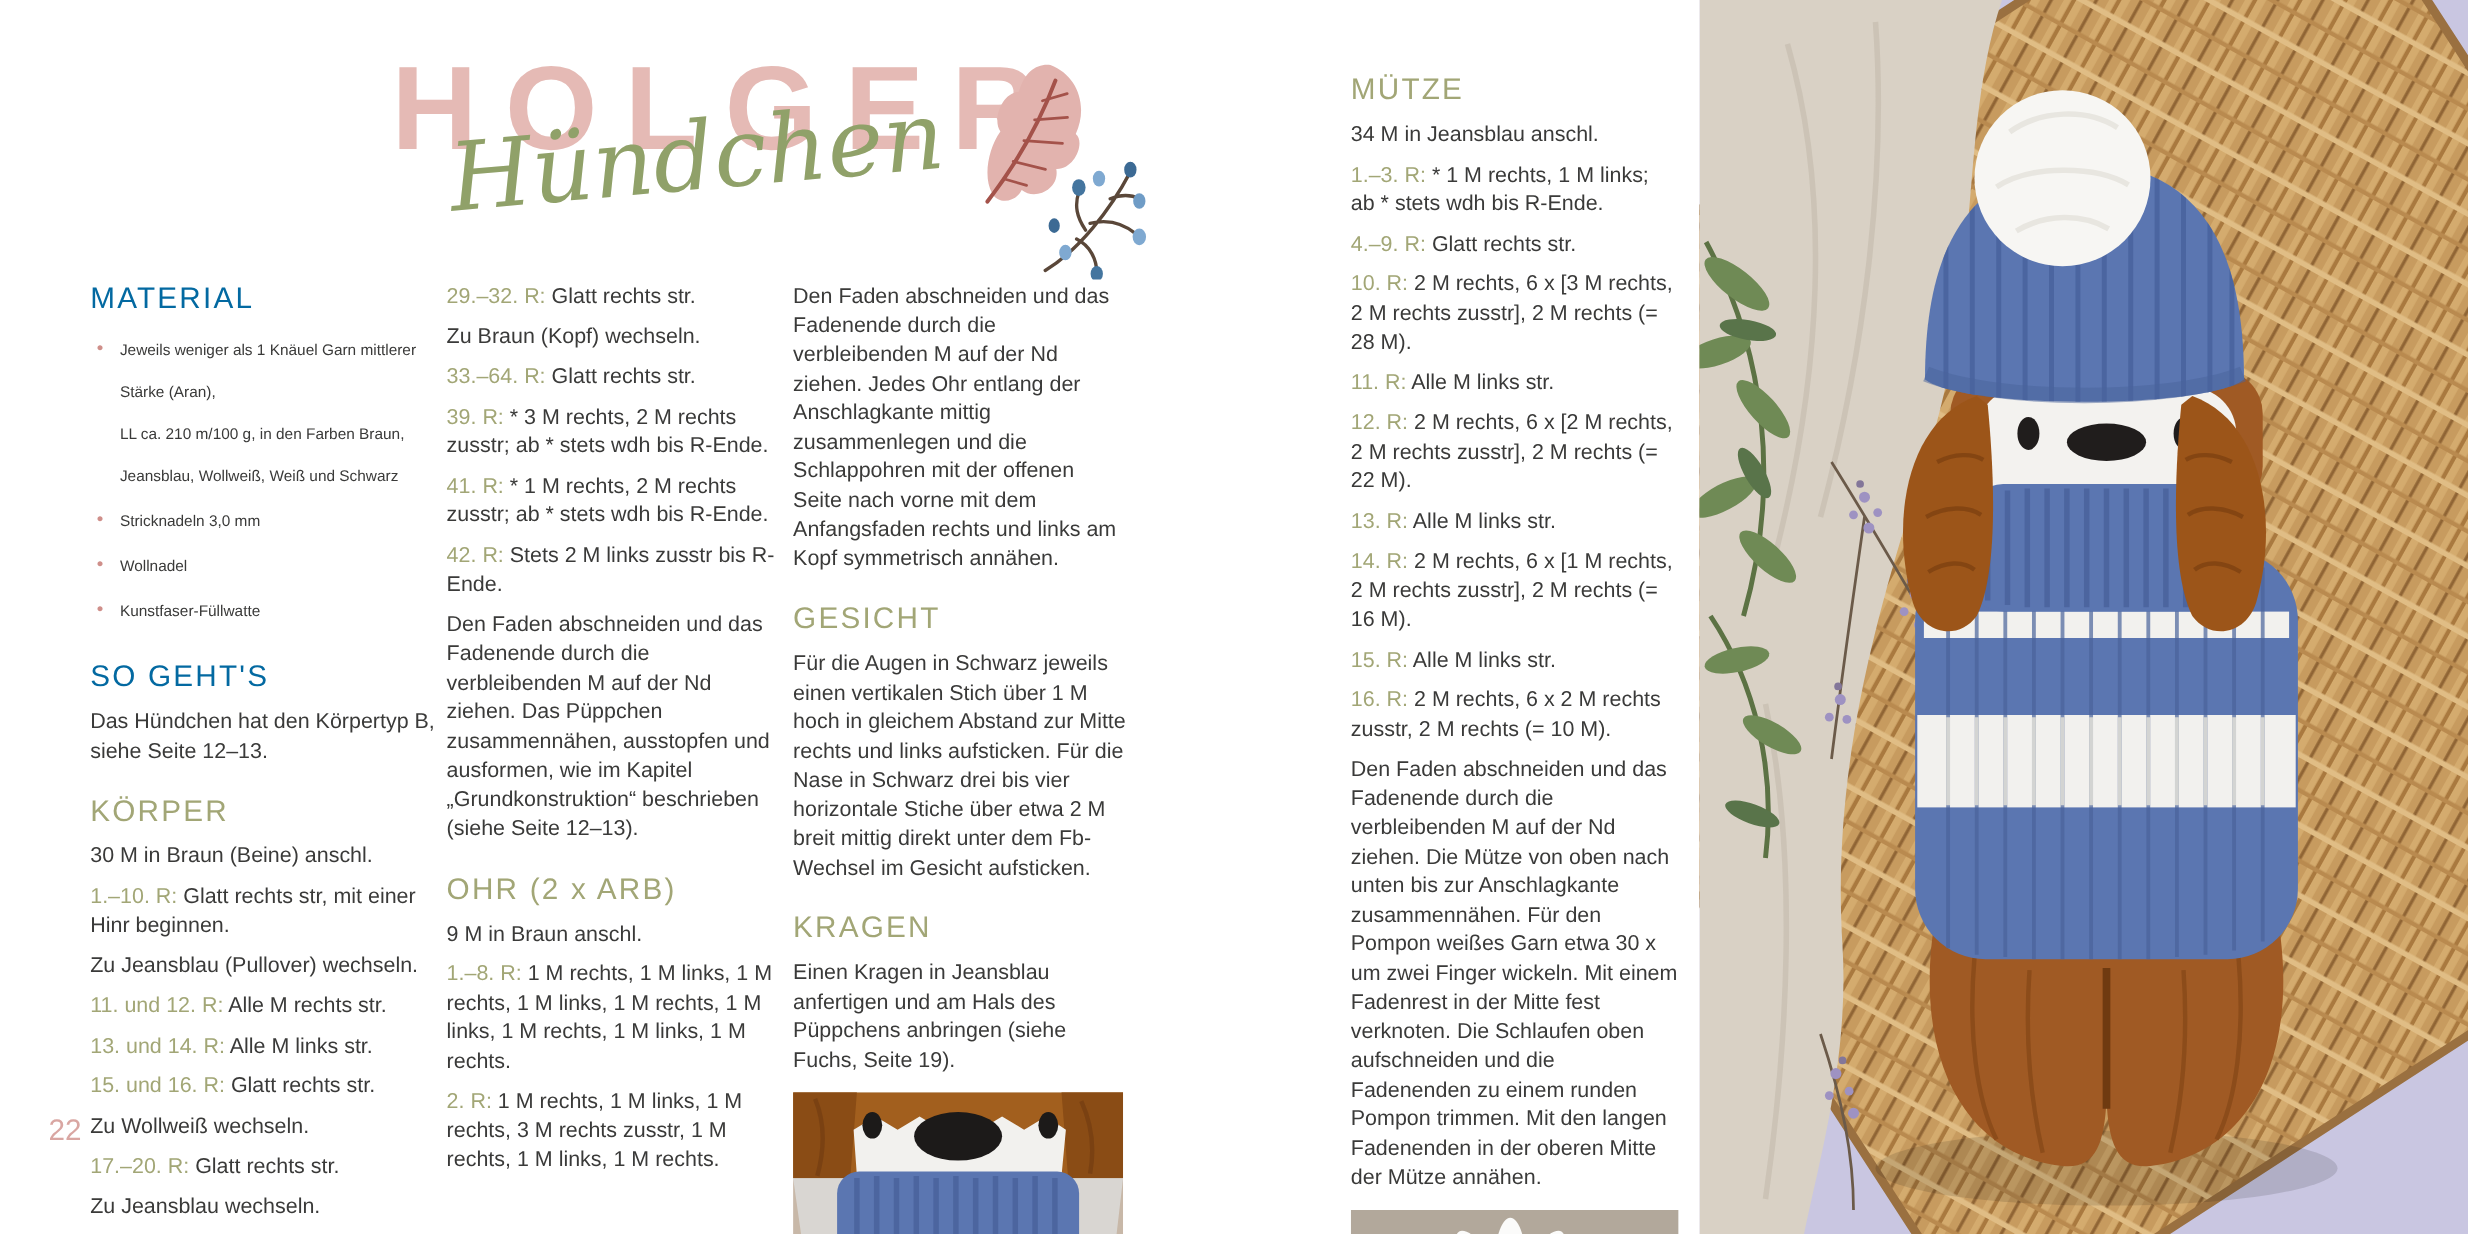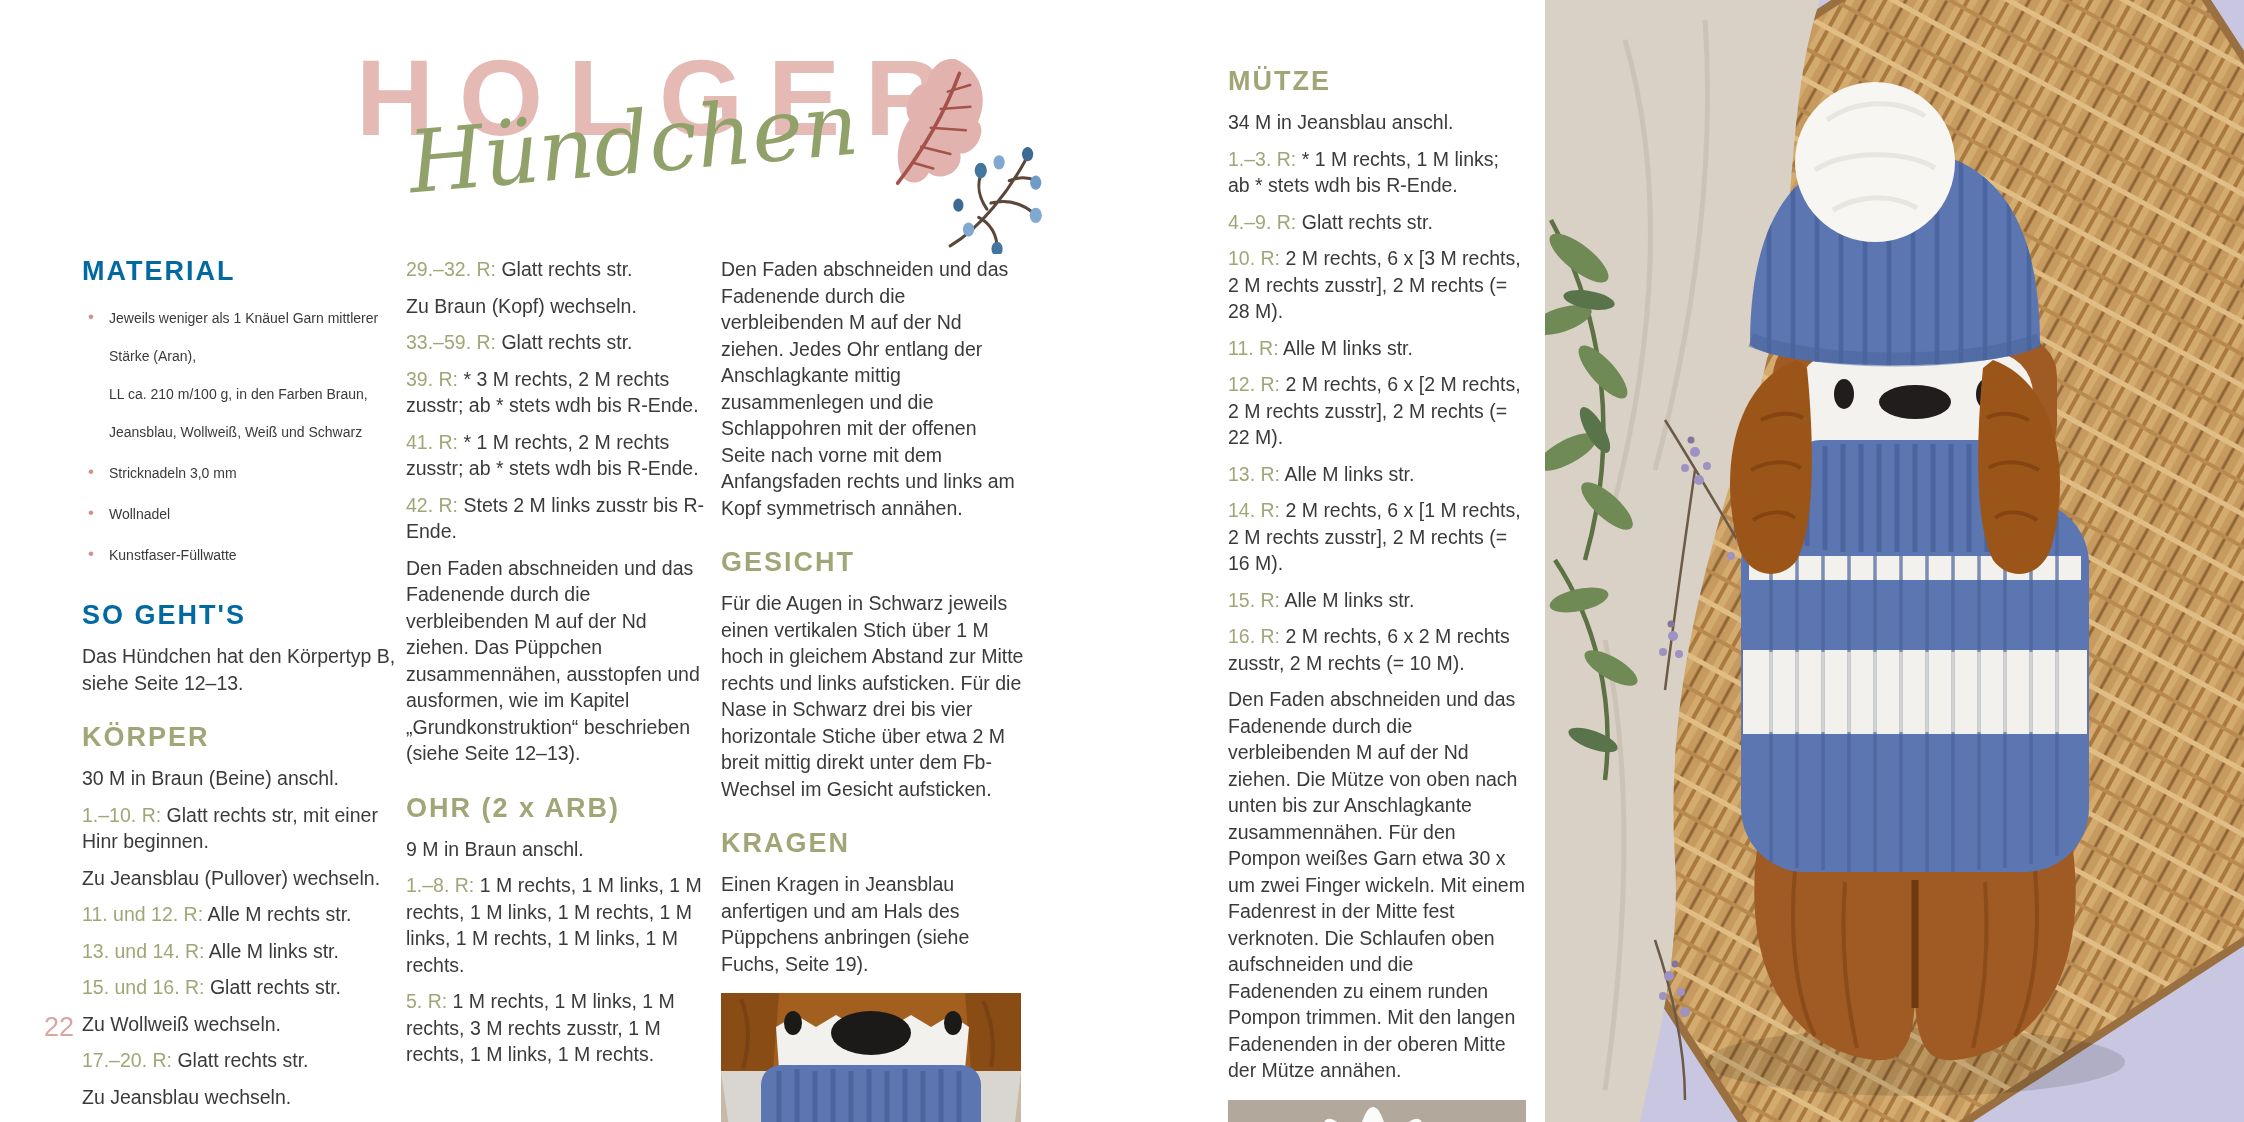--- a/index.html
+++ b/index.html
@@ -21,21 +21,21 @@
   #decor-leaf{left:884px;top:46px;}
   #decor-berries{left:938px;top:142px;}
   
   .col{position:absolute;}
   #col-0{left:82px;top:256px;width:314px;}
   #col-1{left:406px;top:256px;width:302px;}
   #col-2{left:721px;top:256px;width:304px;}
   #col-3{left:1228px;top:66px;width:298px;}
   .col p{margin:0 0 10px 0;font-size:19.5px;line-height:26.5px;}
   .lbl{color:#a2a676;}
-  .h1,.h2{font-weight:bold;font-size:27px;letter-spacing:2px;margin:26px 0 12px 0;line-height:1.15;}
+  .h1,.h2{font-weight:normal;font-size:27px;letter-spacing:2px;margin:26px 0 12px 0;line-height:1.15;}
   .h1{color:#0369a1;}
   .h2{color:#a2a676;}
   .col > :first-child{margin-top:0;}
   ul.blist{list-style:none;margin:0 0 10px 0;padding:0;}
   ul.blist li{
     position:relative;padding-left:27px;margin:0 0 3px 0;
     font-size:14px;line-height:38px;white-space:pre-line;
   }
   ul.blist li::before{
     content:"•";color:#cf8f8a;position:absolute;left:6px;top:-1px;font-size:17px;
@@ -93,29 +93,29 @@
     <p><span class="lbl">15. und 16. R: </span>Glatt rechts str.</p>
     <p>Zu Wollweiß wechseln.</p>
     <p><span class="lbl">17.–20. R: </span>Glatt rechts str.</p>
     <p>Zu Jeansblau wechseln.</p>
     <p><span class="lbl">21.–24. R: </span>Glatt rechts str.</p>
     <p>Zu Wollweiß wechseln.</p>
   </div>
 <div class="col" id="col-1">
     <p><span class="lbl">29.–32. R: </span>Glatt rechts str.</p>
     <p>Zu Braun (Kopf) wechseln.</p>
-    <p><span class="lbl">33.–59. R: </span>Glatt rechts str.</p>
+    <p><span class="lbl">33.–64. R: </span>Glatt rechts str.</p>
     <p><span class="lbl">39. R: </span>* 3 M rechts, 2 M rechts zusstr; ab * stets wdh bis R-Ende.</p>
     <p><span class="lbl">41. R: </span>* 1 M rechts, 2 M rechts zusstr; ab * stets wdh bis R-Ende.</p>
     <p><span class="lbl">42. R: </span>Stets 2 M links zusstr bis R-Ende.</p>
     <p>Den Faden abschneiden und das Fadenende durch die verbleibenden M auf der Nd ziehen. Das Püppchen zusammennähen, ausstopfen und ausformen, wie im Kapitel „Grundkonstruktion“ beschrieben (siehe Seite 12–13).</p>
     <div class="h2">OHR (2 x ARB)</div>
     <p>9 M in Braun anschl.</p>
     <p><span class="lbl">1.–8. R: </span>1 M rechts, 1 M links, 1 M rechts, 1 M links, 1 M rechts, 1 M links, 1 M rechts, 1 M links, 1 M rechts.</p>
-    <p><span class="lbl">5. R: </span>1 M rechts, 1 M links, 1 M rechts, 3 M rechts zusstr, 1 M rechts, 1 M links, 1 M rechts.</p>
+    <p><span class="lbl">2. R: </span>1 M rechts, 1 M links, 1 M rechts, 3 M rechts zusstr, 1 M rechts, 1 M links, 1 M rechts.</p>
   </div>
 <div class="col" id="col-2">
     <p>Den Faden abschneiden und das Fadenende durch die verbleibenden M auf der Nd ziehen. Jedes Ohr entlang der Anschlagkante mittig zusammenlegen und die Schlappohren mit der offenen Seite nach vorne mit dem Anfangsfaden rechts und links am Kopf symmetrisch annähen.</p>
     <div class="h2">GESICHT</div>
     <p>Für die Augen in Schwarz jeweils einen vertikalen Stich über 1 M hoch in gleichem Abstand zur Mitte rechts und links aufsticken. Für die Nase in Schwarz drei bis vier horizontale Stiche über etwa 2 M breit mittig direkt unter dem Fb-Wechsel im Gesicht aufsticken.</p>
     <div class="h2">KRAGEN</div>
     <p>Einen Kragen in Jeansblau anfertigen und am Hals des Püppchens anbringen (siehe Fuchs, Seite 19).</p>
     <figure class="fig">
     <svg width="300" height="233" viewBox="0 0 300 233">
       <rect width="300" height="233" fill="#d9d6d2"></rect>

